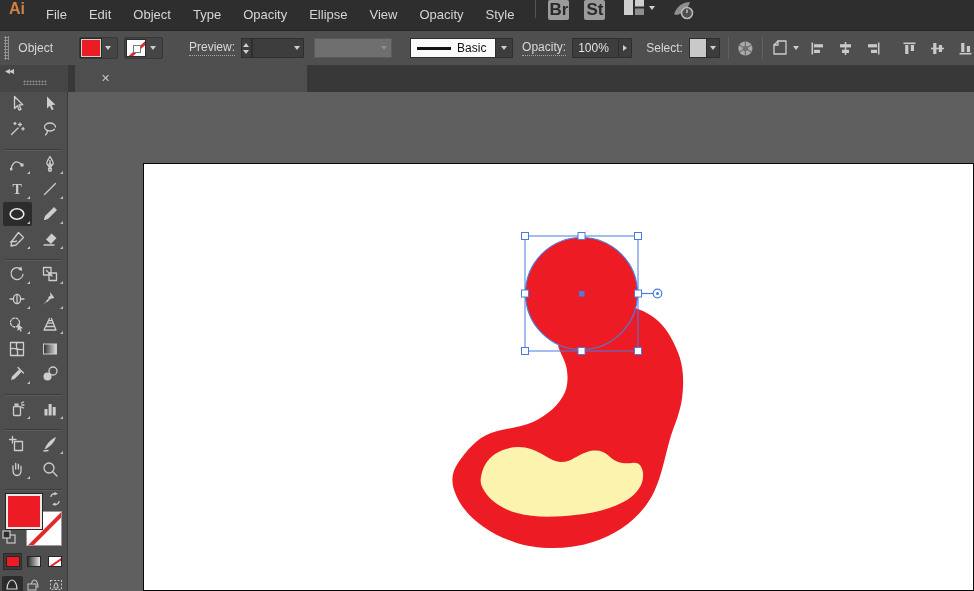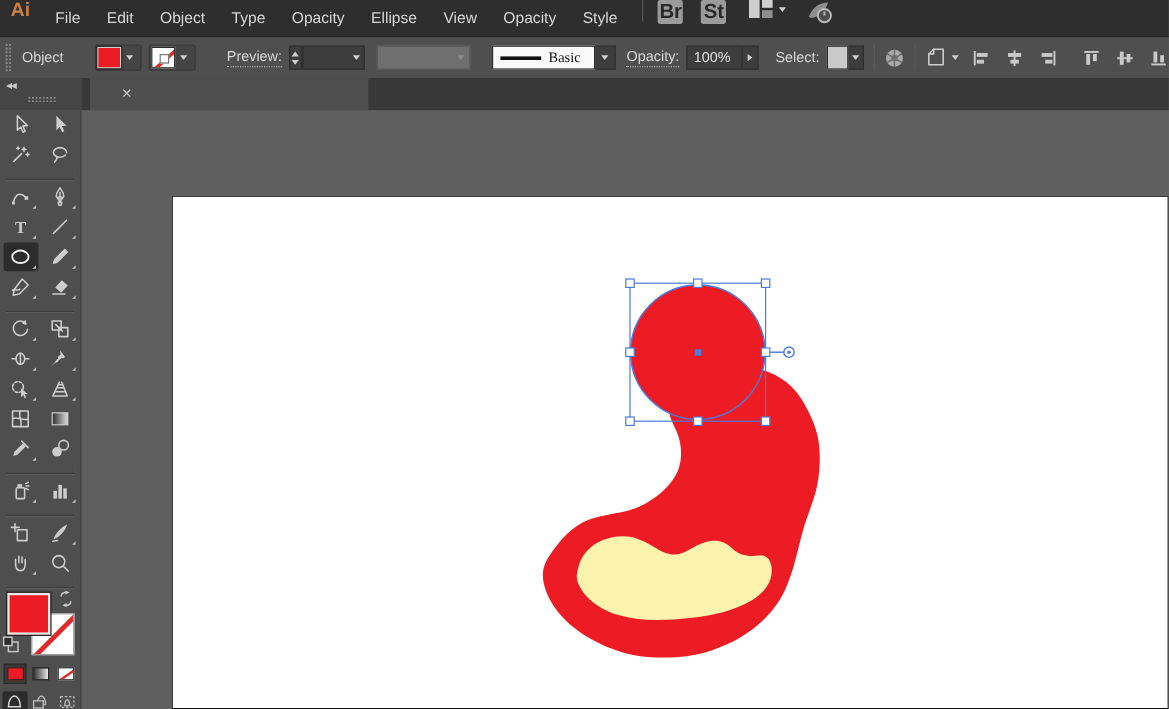--- a/index.html
+++ b/index.html
@@ -31,21 +31,21 @@
   .stroke-sw::before { content:""; position:absolute; left:-4px; top:8px; width:30px; height:2.5px; background:#E02A2A; transform:rotate(-42deg); }
   .stroke-sw::after { content:""; position:absolute; left:6px; top:5px; width:6px; height:6px; background:#FFF; border:1px solid #777; }
   .chevbox { width:15px; height:20px; display:flex; align-items:center; justify-content:center; }
   .stepper { width:12px; height:20px; background:#3D3D3D; border:1px solid #2E2E2E; display:flex; flex-direction:column; align-items:center; justify-content:center; gap:3px; margin-left:6px; }
   .stepper .up { width:0;height:0;border-left:3px solid transparent;border-right:3px solid transparent;border-bottom:4px solid #CFCFCF; }
   .stepper .dn { width:0;height:0;border-left:3px solid transparent;border-right:3px solid transparent;border-top:4px solid #CFCFCF; }
   .field { height:20px; background:#3D3D3D; border:1px solid #2E2E2E; display:flex; align-items:center; color:#E3E3E3; }
   .field.stroke-w { width:58px; justify-content:flex-end; padding-right:3px; }
   .profile { width:88px; height:20px; background:#6F6F6F; border:1px solid #5A5A5A; display:flex; align-items:center; justify-content:flex-end; padding-right:4px; margin-left:10px; }
   .brushbox { display:flex; align-items:center; margin-left:18px; }
-  .brush-face { width:86px; height:20px; background:#FAFAFA; border:1px solid #2E2E2E; display:flex; align-items:center; color:#111;font-family:Liberation Serif, serif; }
+  .brush-face { width:86px; height:20px; background:#FAFAFA; border:1px solid #2E2E2E; display:flex; align-items:center; color:#111; }
   .brush-line { width:34px; height:3px; background:#111; margin:0 6px 0 6px; }
   .brush-chev { width:17px; height:20px; background:#3D3D3D; border:1px solid #2E2E2E; border-left:none; display:flex; align-items:center; justify-content:center; }
   .opacity-f { width:52px; margin-left:6px; padding-left:5px; }
   .next-btn { width:15px; height:20px; background:#3D3D3D; border:1px solid #2E2E2E; border-left:none; display:flex; align-items:center; justify-content:center; }
   .cv-r { width:0; height:0; border-top:3.5px solid transparent; border-bottom:3.5px solid transparent; border-left:4.5px solid #CFCFCF; }
   .style-sw { width:20px; height:20px; background:#C9C9C9; border:1px solid #2E2E2E; margin-left:6px; }
   .cb-sep { width:1px; height:22px; background:#3B3B3B; border-right:1px solid #616161; margin:0 8px; }
   .icon-btn { display:flex; align-items:center; justify-content:center; }
   .align-row { display:flex; align-items:center; gap:11px; margin-left:10px; }
 

